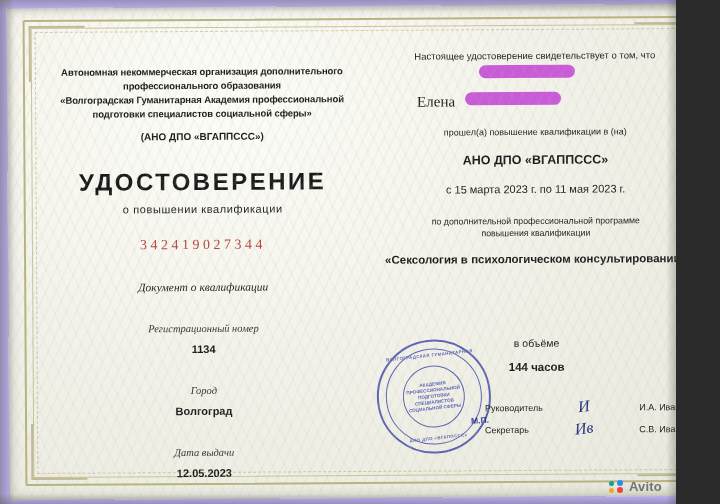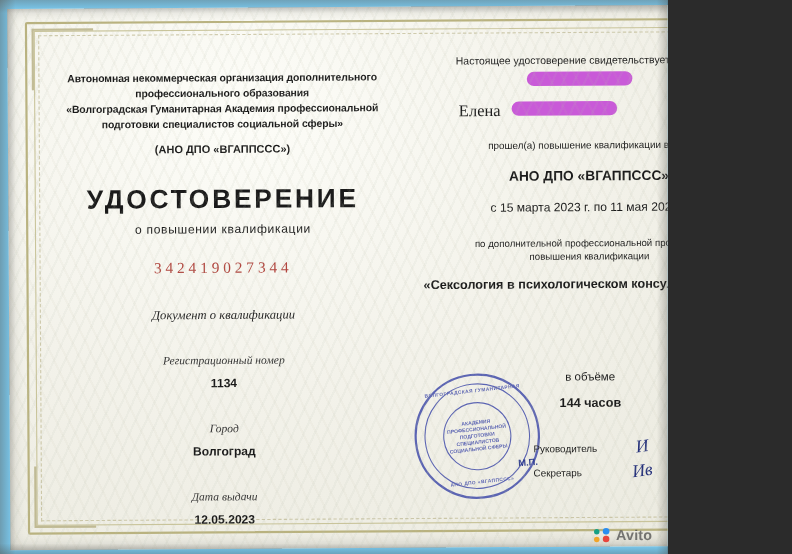--- a/index.html
+++ b/index.html
@@ -9,23 +9,23 @@
   body {
     width: 720px;
     height: 504px;
     overflow: hidden;
     background: #2b2b2b;
     font-family: "Liberation Sans", sans-serif;
   }
 
   .photo {
     position: relative;
-    width: 607px;
+    width: 676px;
     height: 504px;
-    background: #7dd3fc;
+    background: #c4b5fd;
     overflow: hidden;
   }
 
   
   .sheet {
     position: absolute;
     left: 8px;
     top: 6px;
     width: 706px;
     height: 492px;

